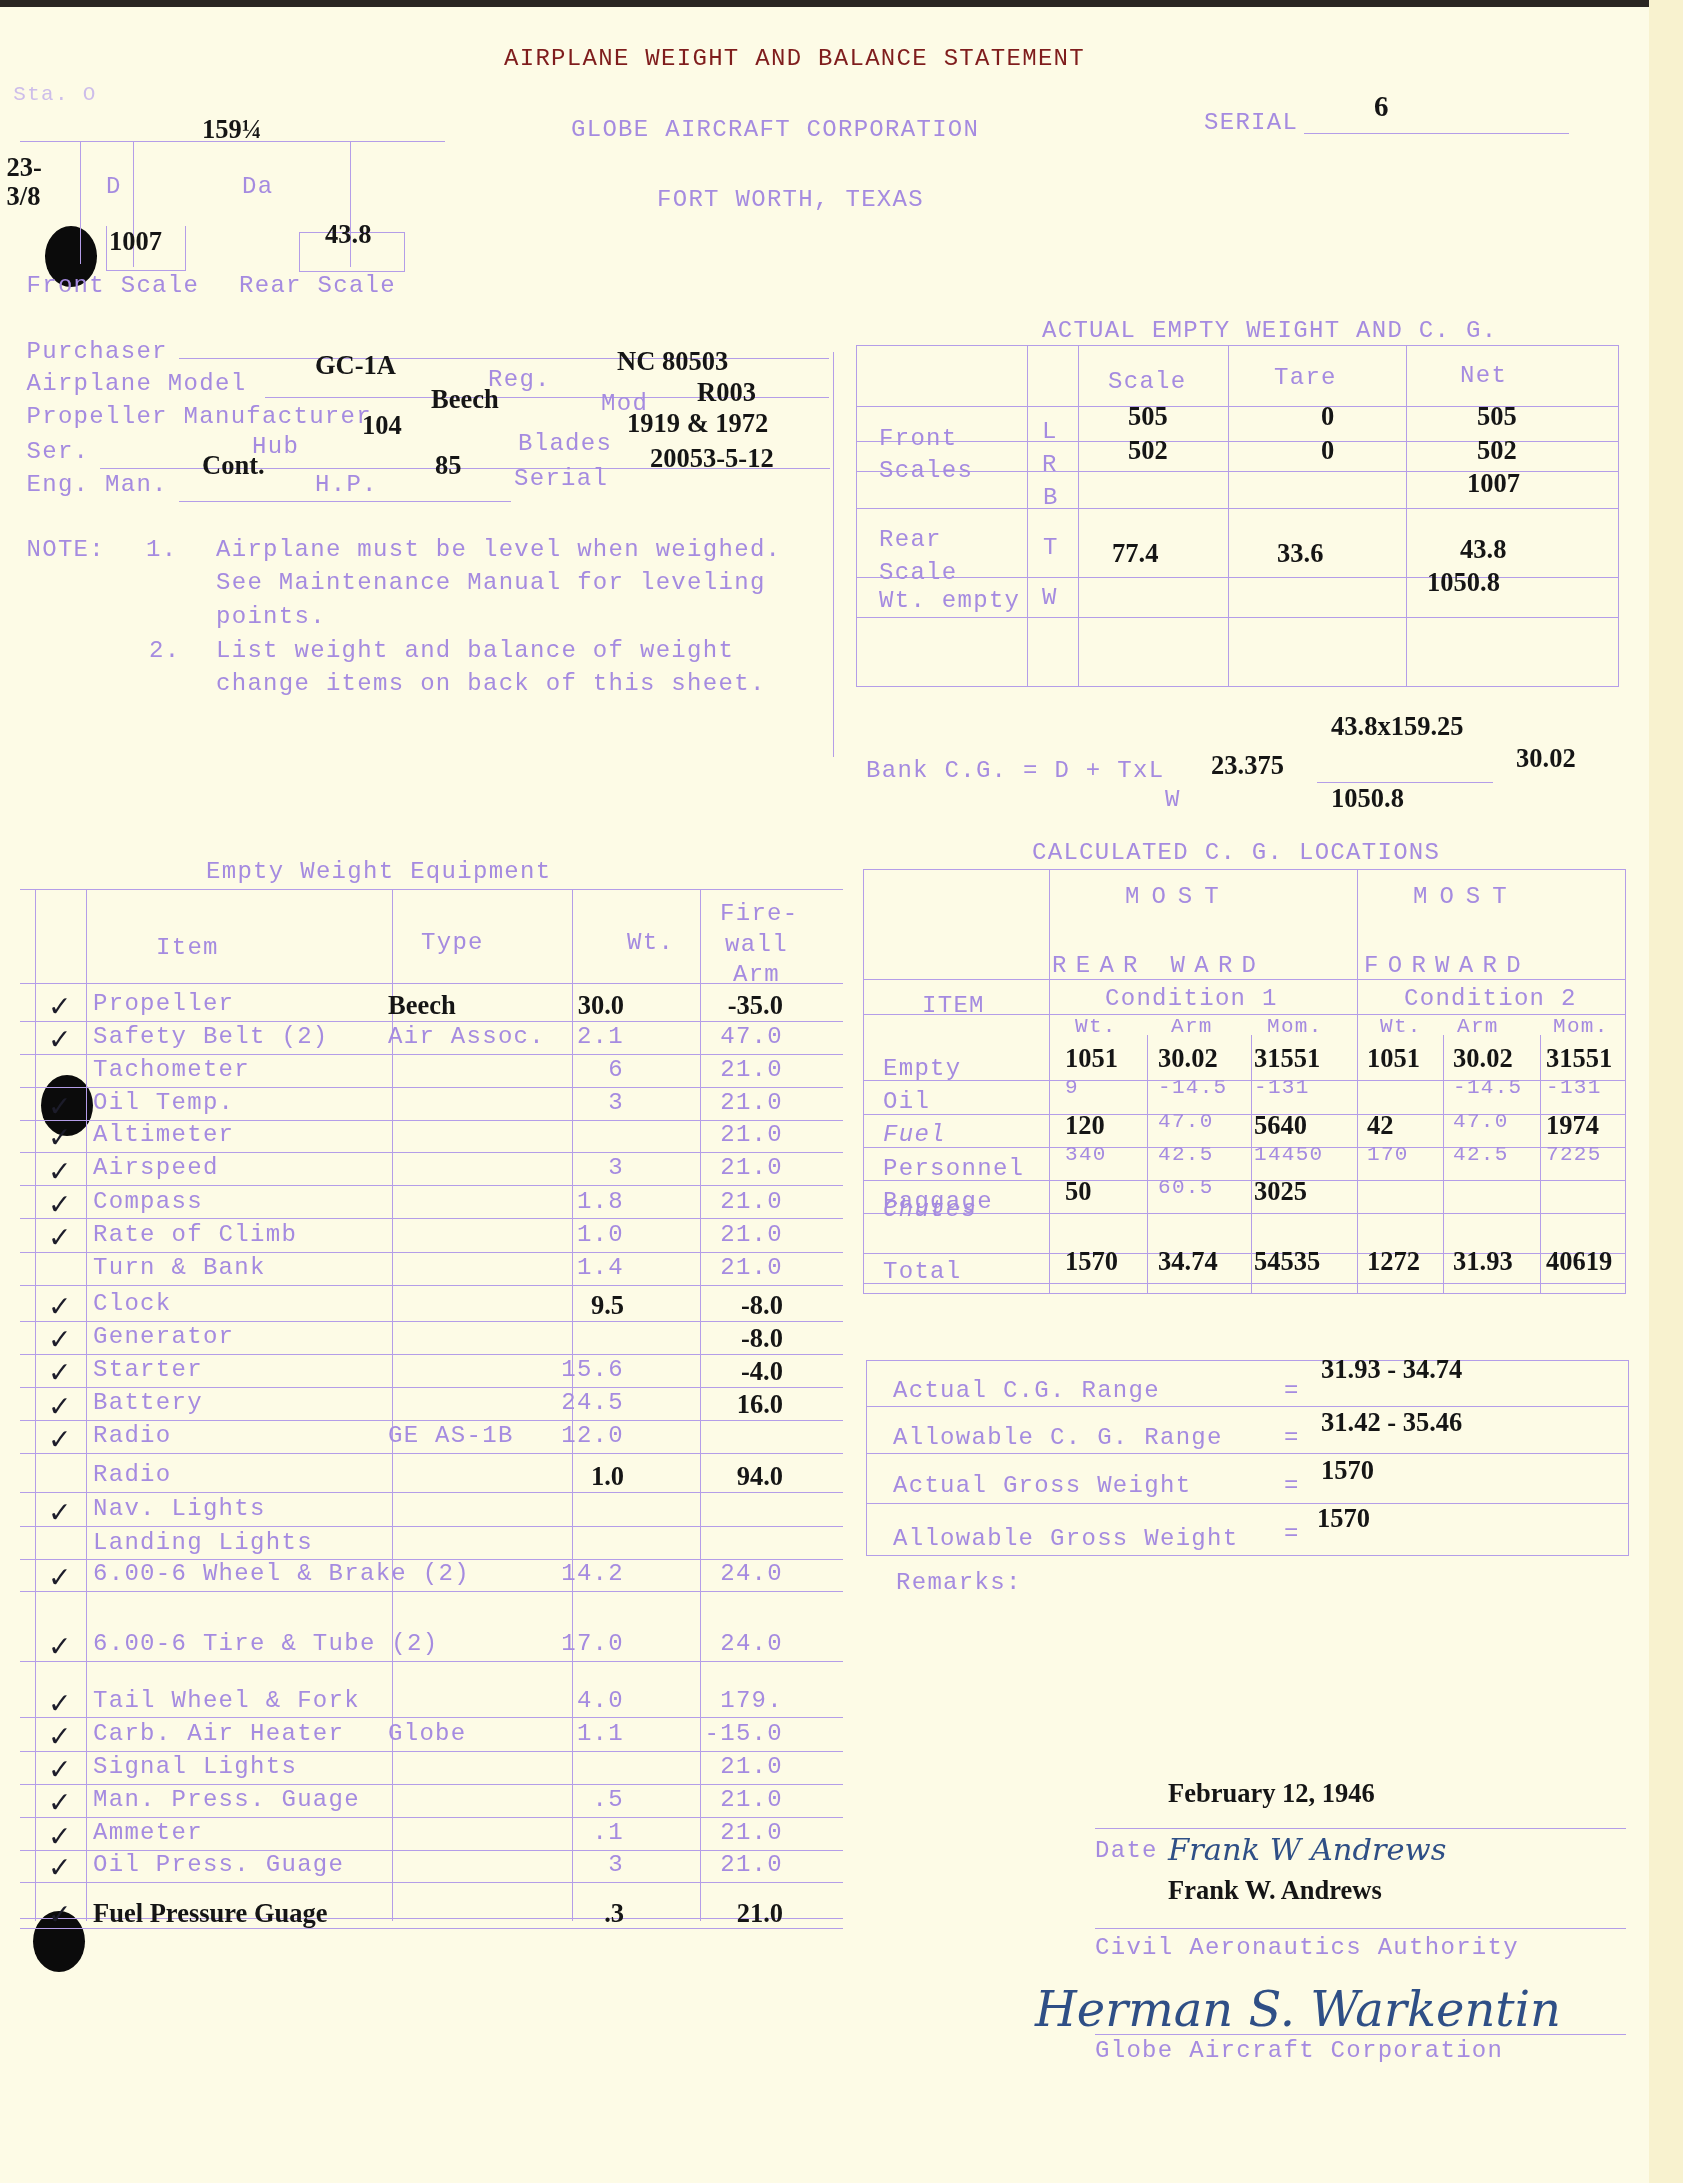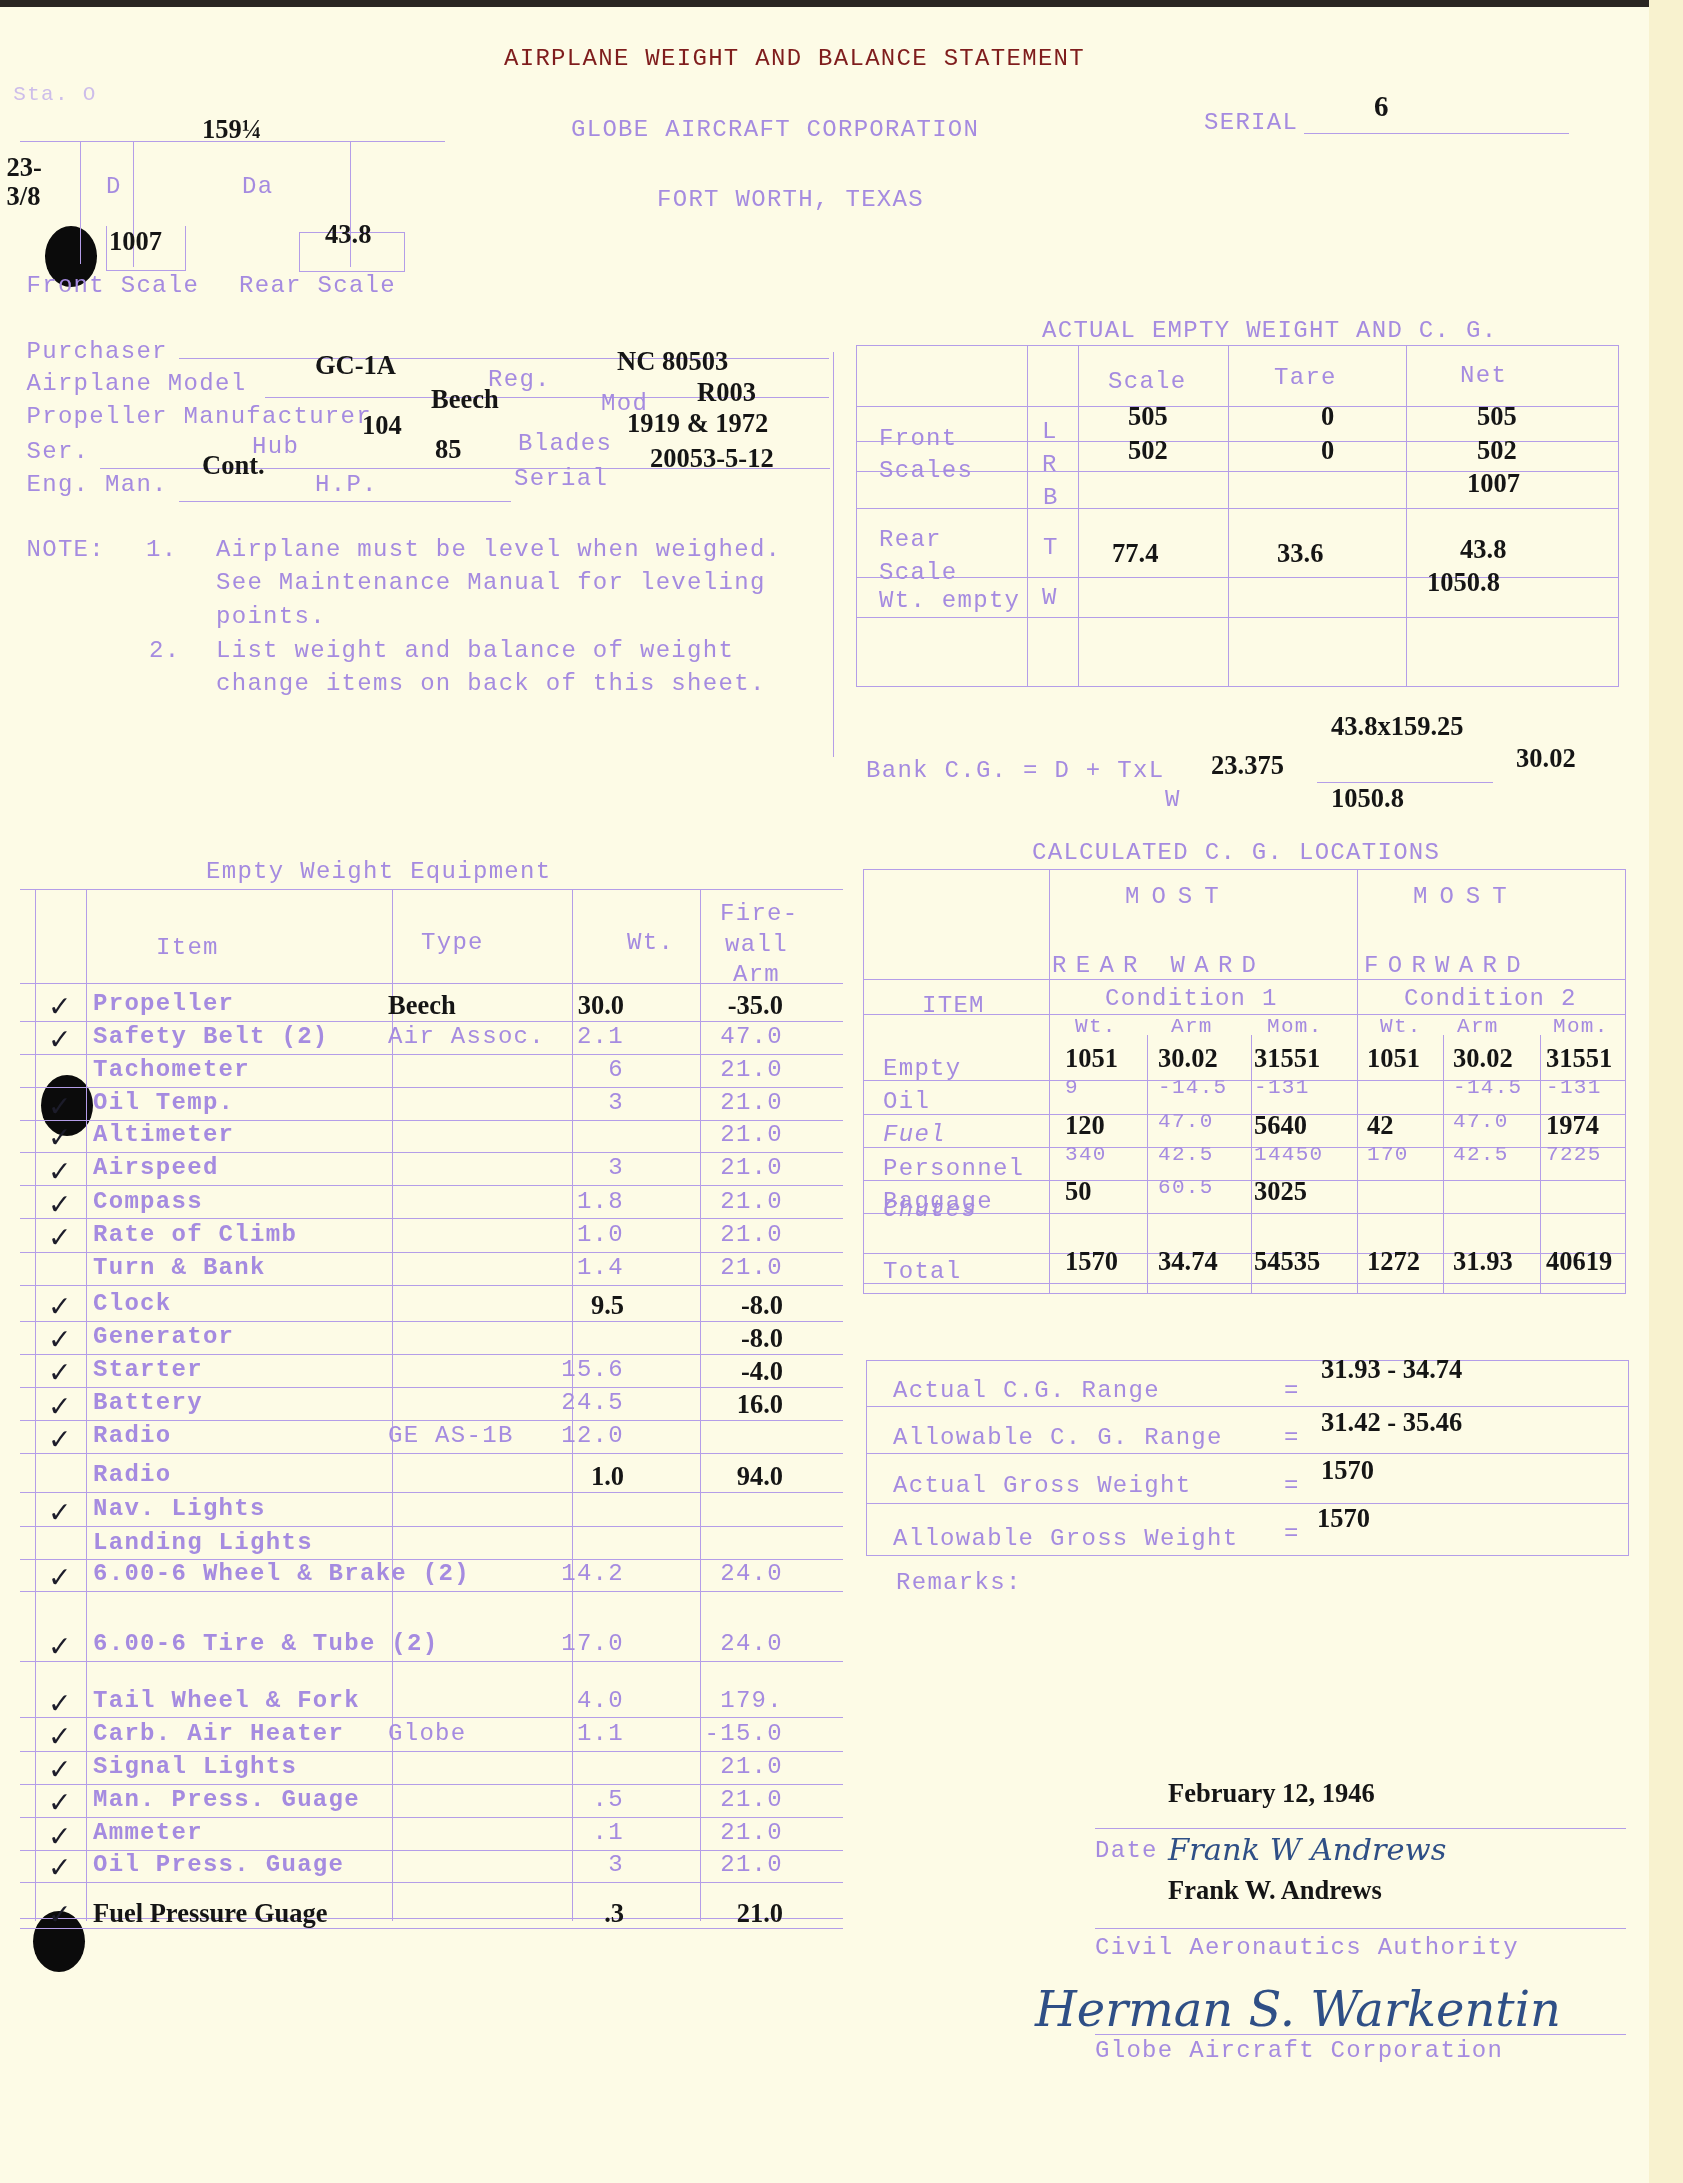--- a/index.html
+++ b/index.html
@@ -18,21 +18,21 @@
     .pr-s { color: #a58be0; font-size: 21px; letter-spacing: 1.3px; }
     .ty { color: #151515; font-family: "Liberation Serif", "DejaVu Serif", serif; font-weight: bold; font-size: 29px; }
     .ty-s { color: #151515; font-family: "Liberation Serif", "DejaVu Serif", serif; font-weight: bold; font-size: 26.5px; }
     .hole { position: absolute; width: 52px; height: 61px; border-radius: 50%; background: #0b0b0b; }
     .hline { position: absolute; height: 1.3px; background: #b49de8; }
     .vline { position: absolute; width: 1.3px; background: #b49de8; }
     .box { position: absolute; border: 1.3px solid #b49de8; }
     .check { position: absolute; color: #1c1c2a; font-size: 28px; font-family: "DejaVu Sans", sans-serif; }
     .sig { position: absolute; color: #2f4f86; font-family: "DejaVu Serif", serif; font-style: italic; }
     .row-item { position: absolute; left: 93px; width: 750px; height: 33px; }
-    .row-item .name { position: absolute; left: 0; top: 1.3px; font-weight: bold; }
+    .row-item .name { position: absolute; left: 0; top: 1.3px; }
     .row-item .type { position: absolute; left: 295px; top: 1.3px; }
     .row-item .wt { position: absolute; right: 219px; top: 1.3px; text-align: right; }
     .row-item .arm { position: absolute; right: 60px; top: 1.3px; text-align: right; }
   </style>
 </head>
 <body>
 
 <div class="topband"></div>
 <div class="rightstrip"></div>
 
@@ -76,21 +76,21 @@
 <div class="abs ty-s" style="left:697px;top:377px;">R003</div>
 <div class="abs pr" style="left:26.5px;top:438px;">Ser.</div>
 <div class="abs ty-s" style="left:362px;top:410px;">104</div>
 <div class="abs pr" style="left:252px;top:433px;">Hub</div>
 <div class="abs ty-s" style="left:627px;top:408px;">1919 &amp; 1972</div>
 <div class="abs pr" style="left:518px;top:430px;">Blades</div>
 <div class="hline" style="left:100px;top:468px;width:730px;"></div>
 <div class="abs pr" style="left:26.5px;top:471px;">Eng. Man.</div>
 <div class="abs ty-s" style="left:202px;top:450px;">Cont.</div>
 <div class="abs pr" style="left:315px;top:471px;">H.P.</div>
-<div class="abs ty-s" style="left:435px;top:434px;">85</div>
+<div class="abs ty-s" style="left:435px;top:450px;">85</div>
 <div class="abs pr" style="left:514px;top:465px;">Serial</div>
 <div class="abs ty-s" style="left:650px;top:443px;">20053-5-12</div>
 <div class="hline" style="left:179px;top:501px;width:332px;"></div>
 <div class="vline" style="left:833px;top:352px;height:405px;"></div>
 
 <div class="abs pr" style="left:26.5px;top:536px;">NOTE:</div>
 <div class="abs pr" style="left:146px;top:536px;">1.</div>
 <div class="abs pr" style="left:216px;top:536px;">Airplane must be level when weighed.</div>
 <div class="abs pr" style="left:216px;top:569px;">See Maintenance Manual for leveling</div>
 <div class="abs pr" style="left:216px;top:603px;">points.</div>

